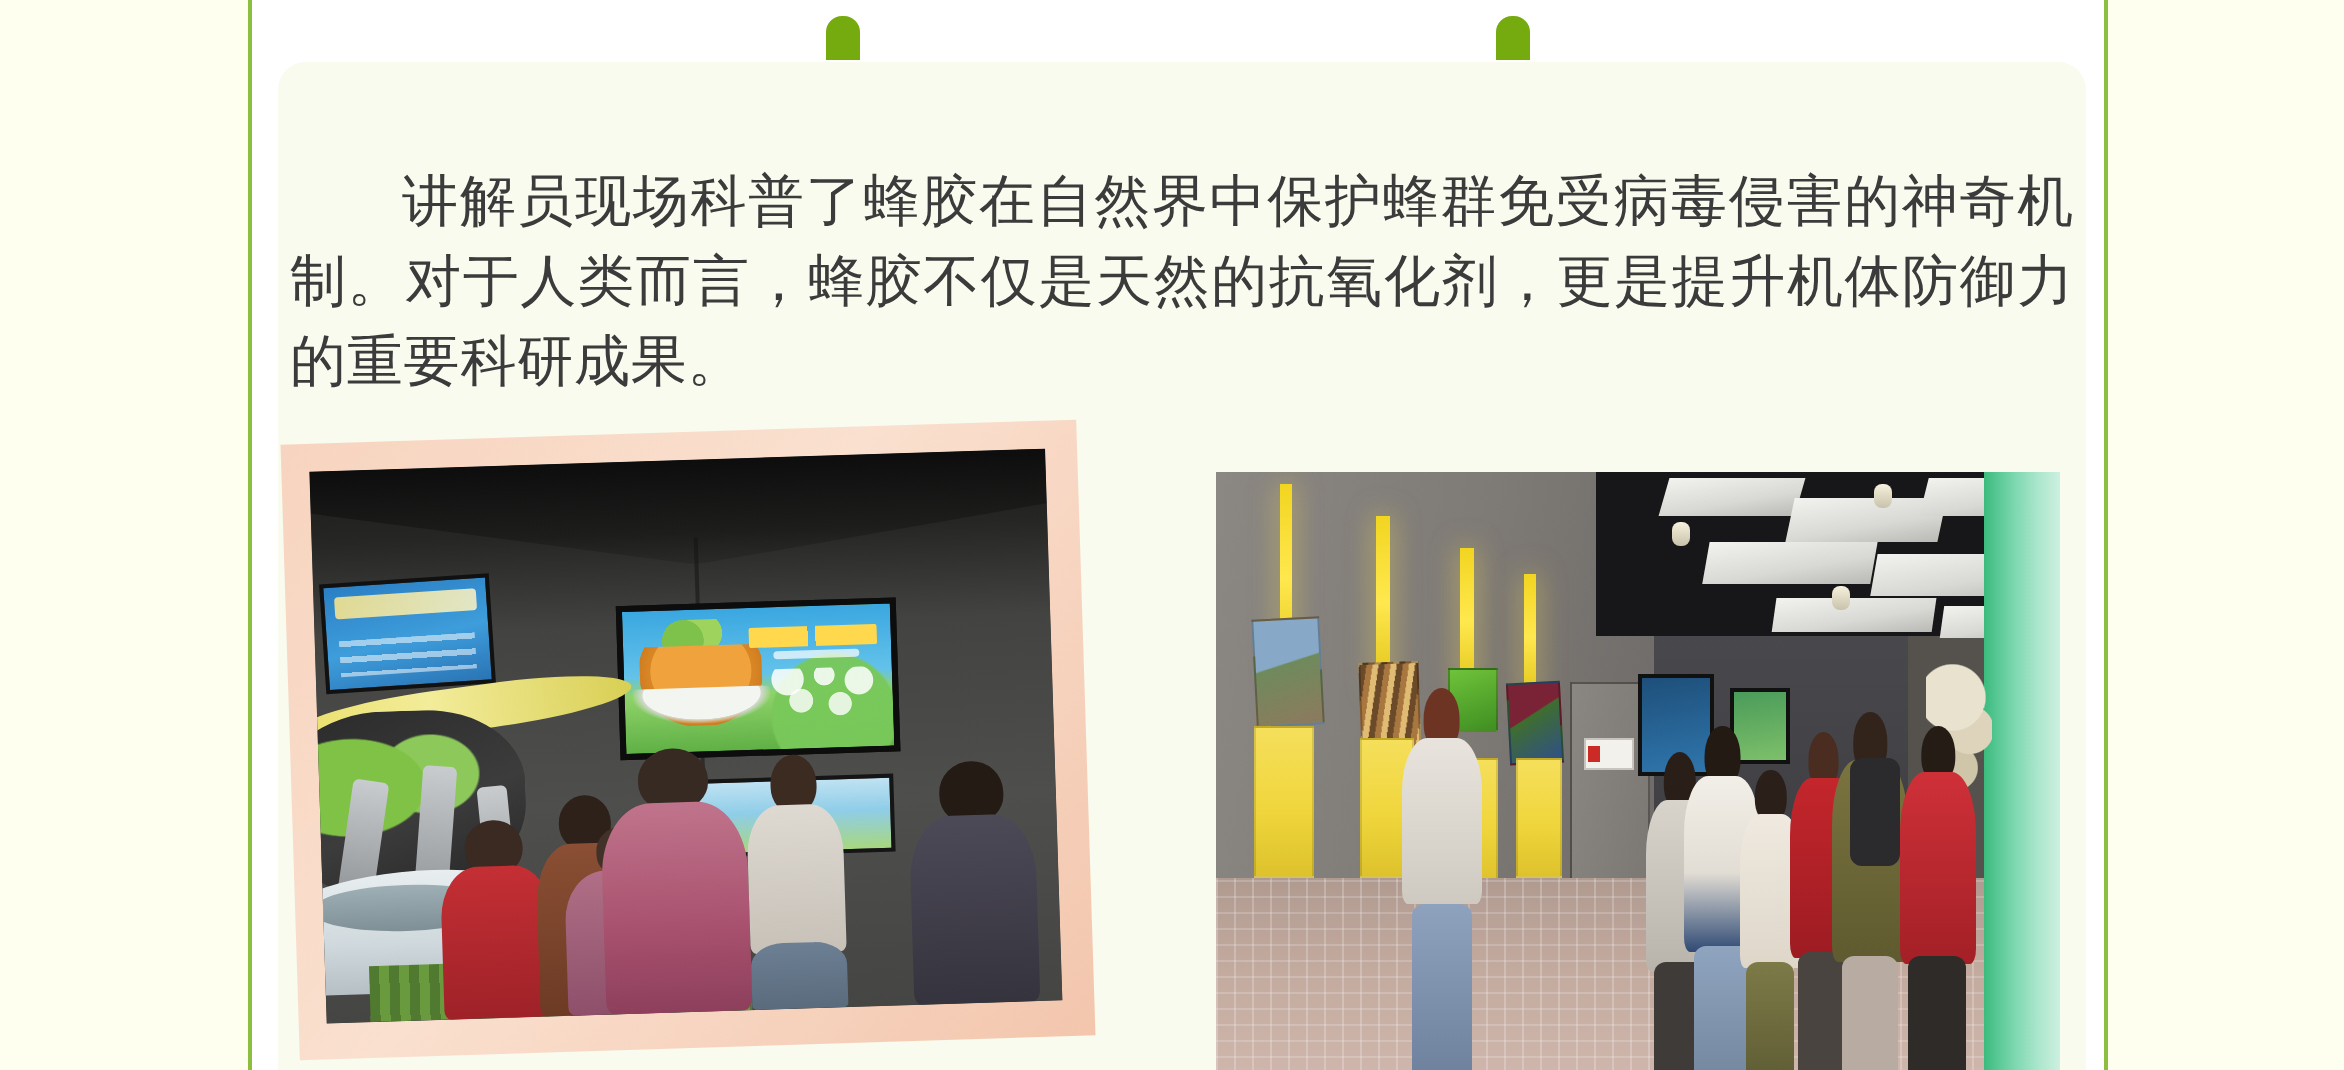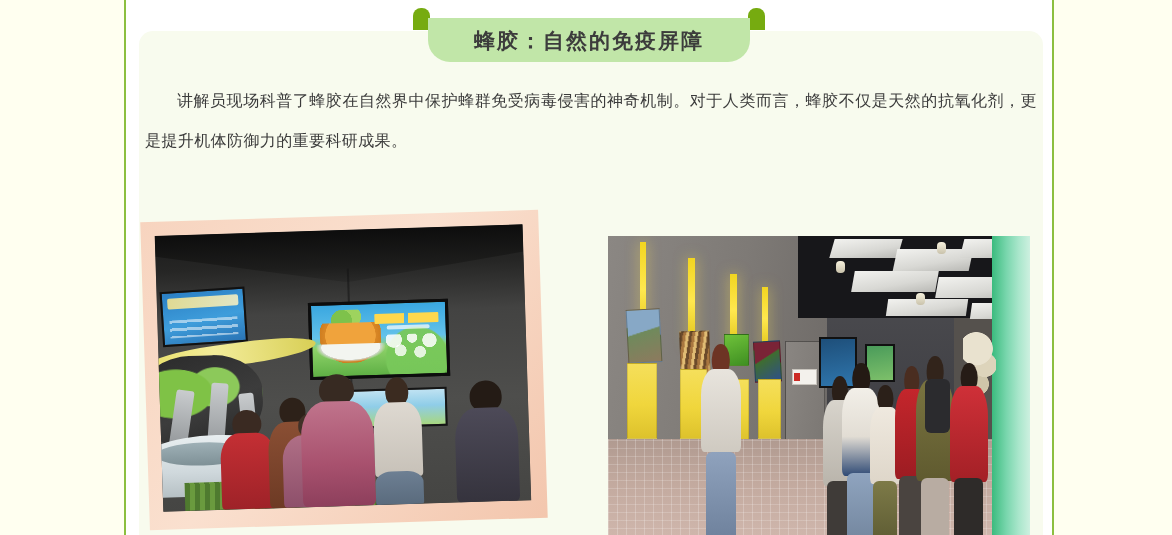--- a/index.html
+++ b/index.html
@@ -89,21 +89,21 @@
     line-height: 1;
     white-space: nowrap;
   }
 
   
   .body-text {
     position: absolute;
     left: 6px;
     top: 50px;
     width: 892px;
-    font-size: 16px;
+    font-size: 28px;
     line-height: 40px;
     color: #3b3b3b;
     text-indent: 2em;
     text-align: justify;
     text-justify: inter-ideograph;
     letter-spacing: 0.4px;
   }
 
   
   .photos {
@@ -417,23 +417,20 @@
   <div class="gutter gutter-left"></div>
   <div class="gutter gutter-right"></div>
   <div class="rule rule-left"></div>
   <div class="rule rule-right"></div>
 
   <div class="card">
 
     <div class="banner-wrap">
       <div class="banner-tab banner-tab-left"></div>
       <div class="banner-tab banner-tab-right"></div>
-      <div class="banner-body">
-        <span class="banner-title">蜂胶：自然的免疫屏障</span>
-      </div>
     </div>
 
     <p class="body-text">讲解员现场科普了蜂胶在自然界中保护蜂群免受病毒侵害的神奇机制。对于人类而言，蜂胶不仅是天然的抗氧化剂，更是提升机体防御力的重要科研成果。</p>
 
     <div class="photos">
 
       <div class="photo-left-wrap">
         <div class="photo-left-frame">
           <div class="photo-left-inner">
             <div class="lp-wallA"></div>

